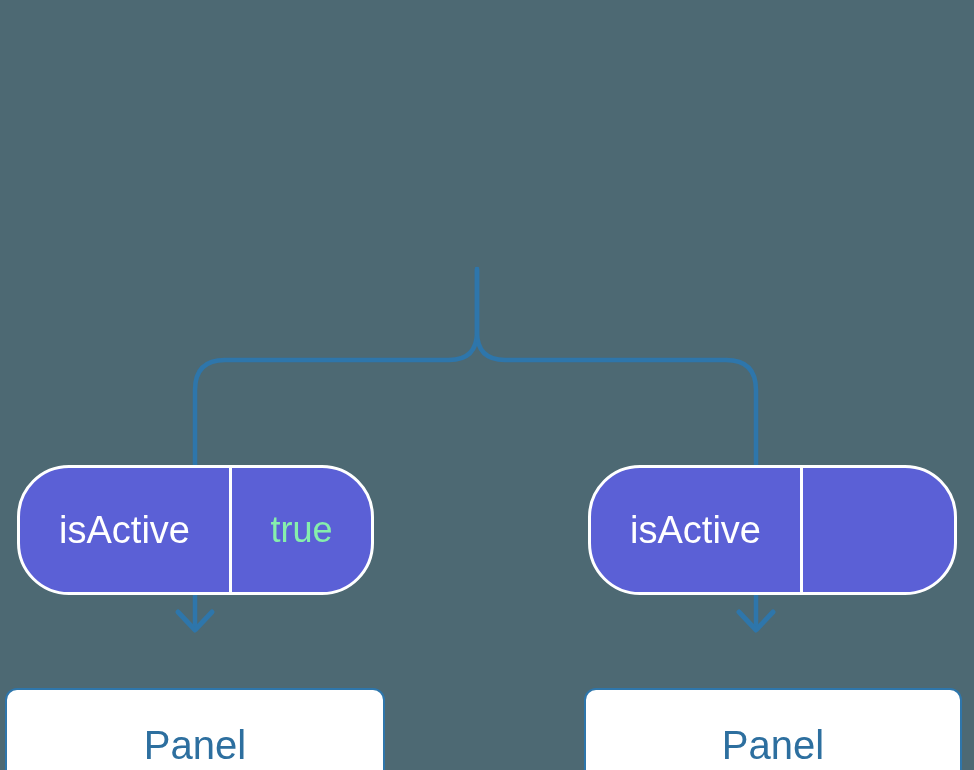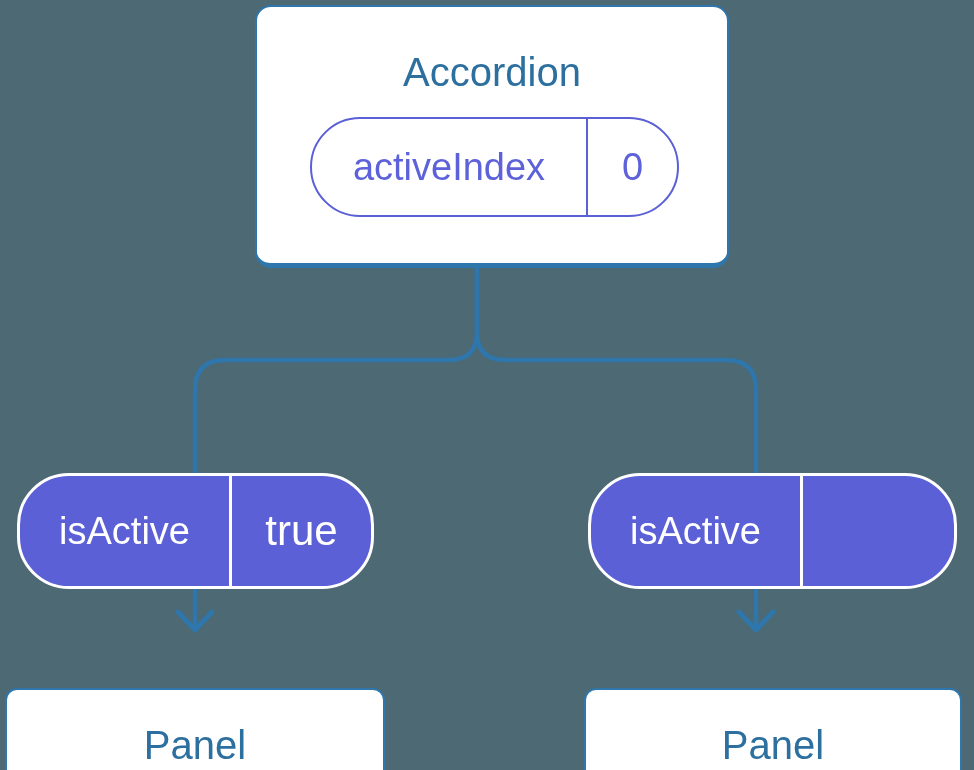--- a/index.html
+++ b/index.html
@@ -52,36 +52,35 @@
     border-right:2px solid #5b60d6;
     display:flex;align-items:center;justify-content:center;
     color:#5d62da;font-size:38px;font-weight:500;
   }
   .state-pill .pill-value{
     flex:1;
     display:flex;align-items:center;justify-content:center;
     color:#5d62da;font-size:38px;font-weight:500;
   }
   .prop-pill{
-    height:116px;
+    height:130px;
     background:#5b60d6;
     border:3px solid #ffffff;
     border-radius:52px;
-    margin-top:8px;
   }
   .prop-pill .pill-label{
     width:209px;
     border-right:3px solid #ffffff;
     display:flex;align-items:center;justify-content:center;
     color:#ffffff;font-size:38px;font-weight:500;
   }
   .prop-pill .pill-value{
     flex:1;
     display:flex;align-items:center;justify-content:center;
-    color:#ffffff;font-size:42px;font-weight:500;
+    color:#86efac;font-size:36px;font-weight:500;
   }
   .prop-pill-left{left:17px;top:465px;width:357px;}
   .prop-pill-right{left:588px;top:465px;width:369px;}
   .panel-card{
     top:688px;height:117px;
     border-bottom-width:4px;
     border-radius:12px;
     display:flex;align-items:center;justify-content:center;
     font-size:40px;font-weight:500;color:#2d6f9f;
   }
@@ -95,27 +94,20 @@
 
   <svg class="connector-svg" viewBox="0 0 974 770" xmlns="http://www.w3.org/2000/svg">
     <g fill="none" stroke="#2e76ab" stroke-width="4.5" stroke-linecap="round" stroke-linejoin="round">
       <path d="M477 269 L477 332 Q477 360 449 360 L225 360 Q195 360 195 390 L195 627"></path>
       <path d="M477 269 L477 332 Q477 360 505 360 L726 360 Q756 360 756 390 L756 627"></path>
       <path stroke-width="5" d="M178 612 L195 630 L212 612"></path>
       <path stroke-width="5" d="M739 612 L756 630 L773 612"></path>
     </g>
   </svg>
 
-  <div class="card root-card">
-    <div class="card-title">Accordion</div>
-    <div class="pill state-pill">
-      <span class="pill-label">activeIndex</span>
-      <span class="pill-value">0</span>
-    </div>
-  </div>
 
   <div class="pill prop-pill prop-pill-left">
     <span class="pill-label">isActive</span>
     <span class="pill-value">true</span>
   </div>
 
   <div class="pill prop-pill prop-pill-right">
     <span class="pill-label">isActive</span>
   </div>
 

